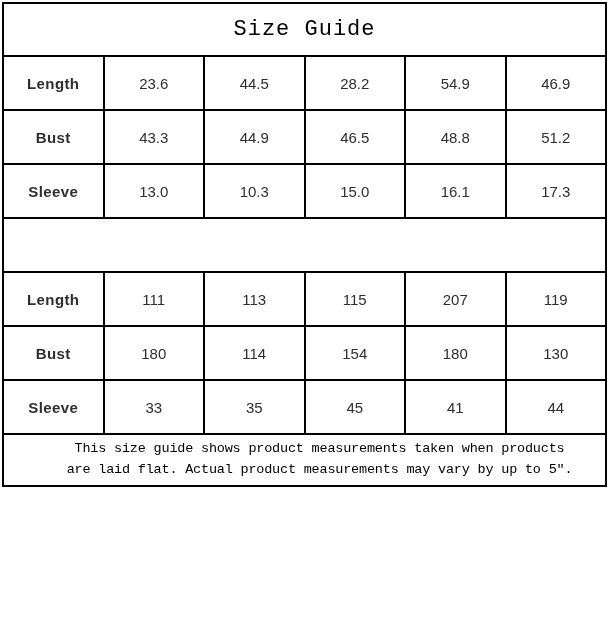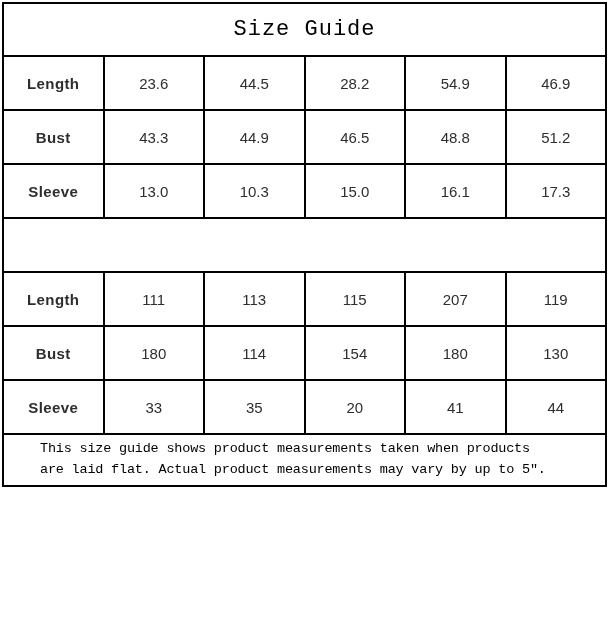--- a/index.html
+++ b/index.html
@@ -45,21 +45,21 @@
     letter-spacing: 0.4px;
   }
   tr.spacer-row td {
     height: 52px;
   }
   tr.foot-row td {
     height: 46px;
     font-family: "Liberation Mono", "DejaVu Sans Mono", monospace;
     font-size: 13.5px;
     color: #000000;
-    text-align: left;
+    text-align: center;
     padding: 2px 6px 2px 36px;
     line-height: 1.55;
     letter-spacing: -0.2px;
   }
 </style>
 </head>
 <body>
 
 <div class="sheet">
   <table class="size-table">
@@ -125,21 +125,21 @@
       <td>114</td>
       <td>154</td>
       <td>180</td>
       <td>130</td>
     </tr>
 
     <tr>
       <td class="label-cell">Sleeve</td>
       <td>33</td>
       <td>35</td>
-      <td>20</td>
+      <td>45</td>
       <td>41</td>
       <td>44</td>
     </tr>
 
     <tr class="foot-row">
       <td colspan="6">
         <div>This size guide shows product measurements taken when products</div>
         <div>are laid flat. Actual product measurements may vary by up to 5″.</div>
       </td>
     </tr>

